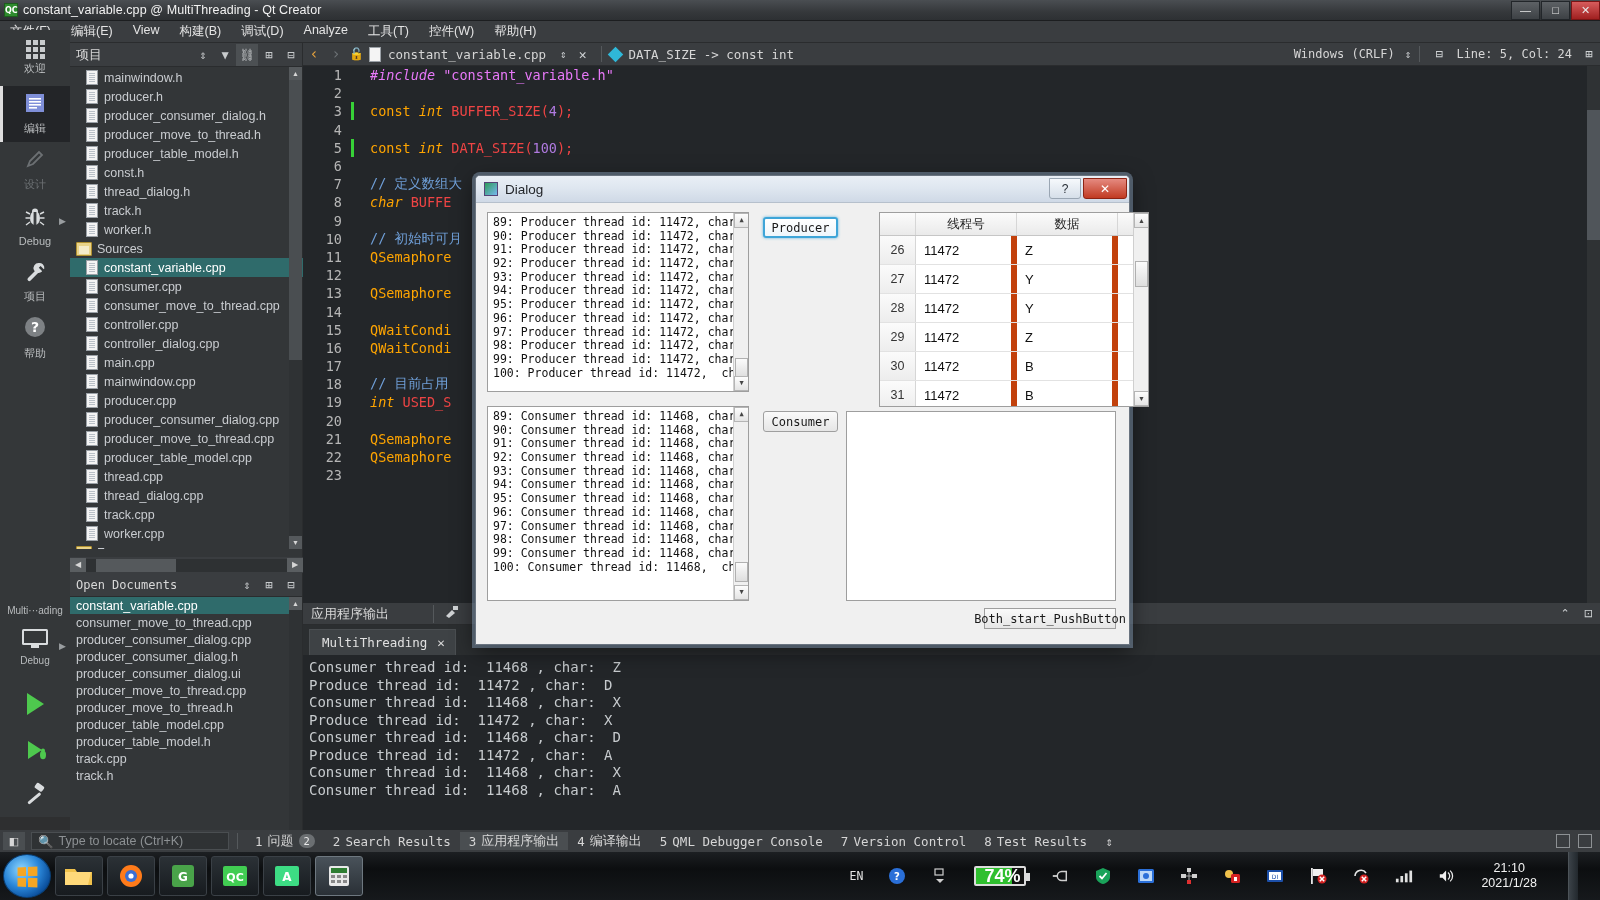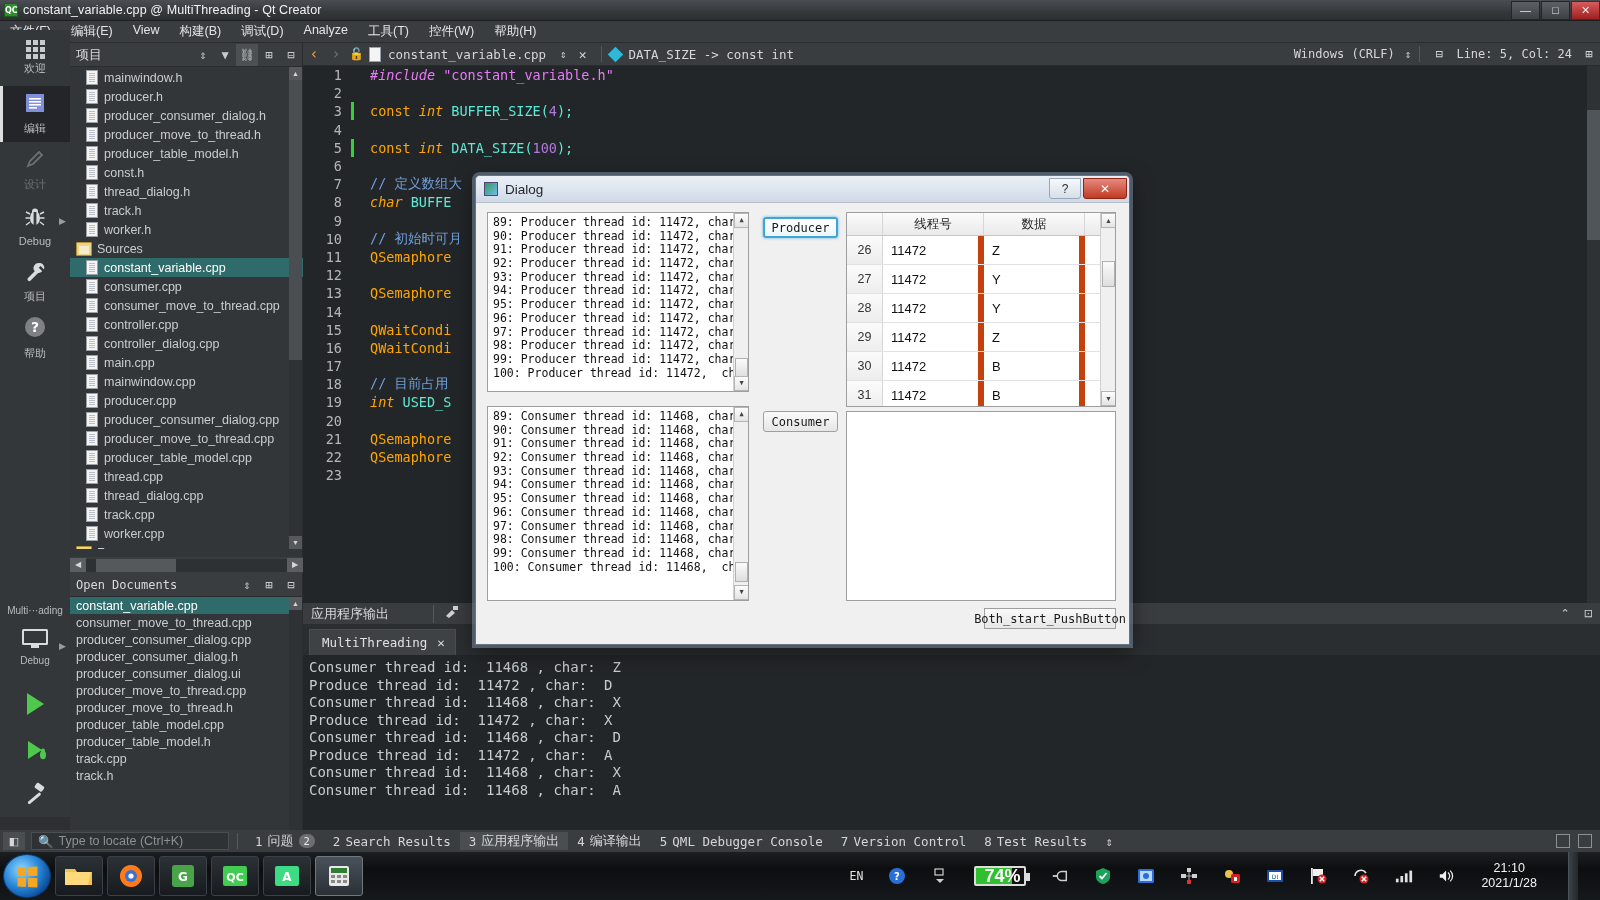--- a/index.html
+++ b/index.html
@@ -156,21 +156,21 @@
   .lineno { width:48px; text-align:right; color:#b6b6b6; padding-right:9px; flex:0 0 auto; font-size:13.5px; }
   .modmark { width:3px; height:18px; flex:0 0 auto; }
   .modmark.on { background:#37d137; }
   .code-text { padding-left:16px; white-space:pre; }
   .kw { color:#ffa500; }
   .kw-i { color:#ffa500; font-style:italic; }
   .pre { color:#e879f9; font-style:italic; }
   .str { color:#e879f9; }
   .num { color:#b07ae0; }
   .cm { color:#6f9fd8; }
-  .pl { color:#5eead4; }
+  .pl { color:#ef4444; }
   .editor-vscroll { position:absolute; right:0; top:23px; width:13px; height:537px; background:#2f3234; }
   .editor-vthumb { position:absolute; right:0; top:44px; width:13px; height:130px; background:#50555a; }
 
   
   .outpanel { position:absolute; left:303px; top:603px; width:1297px; height:227px; background:#232629; }
   .out-head { height:22px; background:#3a3d40; display:flex; align-items:center; border-bottom:1px solid #2a2c2e; }
   .out-title { color:#d8d8d8; font-size:13px; padding-left:8px; }
   .out-head-div { width:1px;height:18px;background:#55595c;margin:0 10px 0 44px; }
   .out-icon { color:#cfd2d4; font-size:13px; }
   .out-right { margin-left:auto; display:flex; align-items:center; color:#cfd2d4; font-size:11px; }
@@ -231,21 +231,21 @@
   .lb-down { position:absolute; bottom:0; }
   .lb-thumb { position:absolute; width:13px; background:linear-gradient(to bottom,#fbfbfb,#dedede); border:1px solid #b0b0b0; left:1px; }
 
   .qbtn {
     position:absolute; background:linear-gradient(to bottom,#fafafa,#e6e6e6);
     border:1px solid #9f9f9f; border-radius:3px; font-family:"DejaVu Sans Mono",monospace;
     font-size:12px; color:#1a1a1a; display:flex; align-items:center; justify-content:center;
   }
   .qbtn.focus { border:2px solid #3ea5d8; box-shadow:0 0 3px rgba(62,165,216,.8); background:linear-gradient(to bottom,#ffffff,#eef6fb); }
 
-  .qtable { position:absolute; background:#fff; border:1px solid #9e9e9e; overflow:hidden; }
+  .qtable { position:absolute; background:#fff; border:1px solid #9e9e9e; overflow:hidden;margin-left:33px; }
   .qt-head { display:flex; height:23px; background:linear-gradient(to bottom,#fbfbfb,#eaeaea); border-bottom:1px solid #c6c6c6; }
   .qt-corner { width:36px; border-right:1px solid #d6d6d6; }
   .qt-h { border-right:1px solid #d6d6d6; display:flex; align-items:center; justify-content:center; font-size:12.5px; color:#1f1f1f; }
   .qt-row { display:flex; height:29px; border-bottom:1px solid #e2e2e2; }
   .qt-num { width:36px; background:linear-gradient(to bottom,#fbfbfb,#ededed); border-right:1px solid #d6d6d6; display:flex; align-items:center; justify-content:center; font-size:12.5px; color:#333; }
   .qt-c { border-right:6px solid #c2410c; display:flex; align-items:center; padding-left:8px; font-size:13px; color:#111; }
   .qt-scroll { position:absolute; right:0; top:0; width:15px; height:100%; background:#f0f0f0; border-left:1px solid #cfcfcf; }
 
   .emptybox { position:absolute; background:#fff; border:1px solid #9e9e9e; }
 

